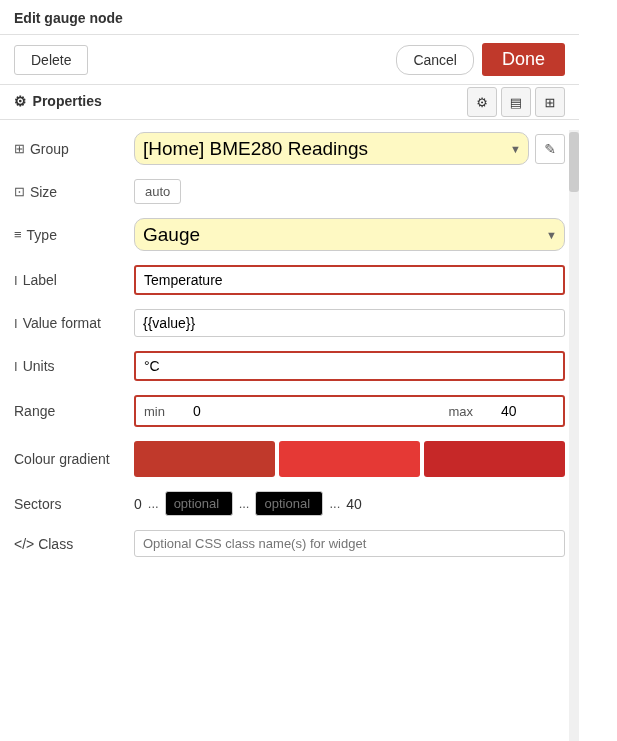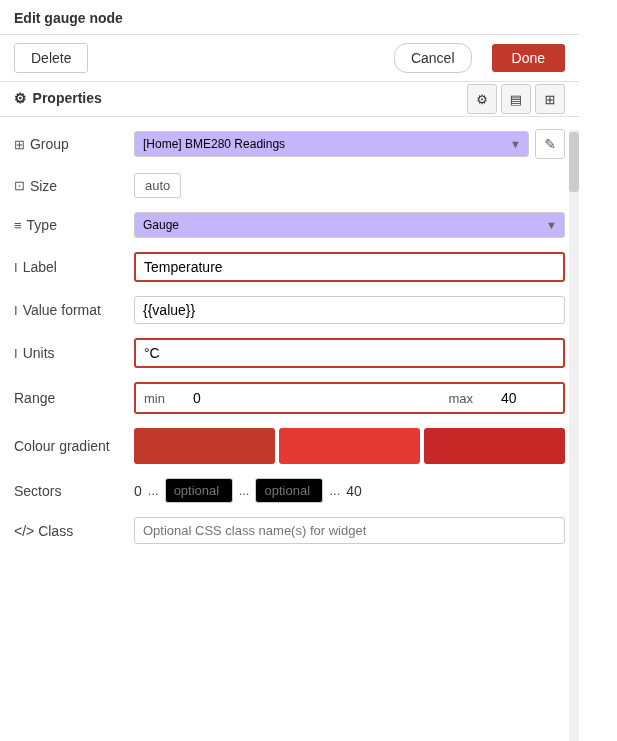--- a/index.html
+++ b/index.html
@@ -17,21 +17,21 @@
       font-weight: bold;
       font-size: 14px;
       border-bottom: 1px solid #e0e0e0;
     }
 
     .action-bar {
       display: flex;
       align-items: center;
       padding: 8px 14px;
       border-bottom: 1px solid #e0e0e0;
-      gap: 20px;
+      gap: 8px;
     }
 
     .btn-delete {
       border: 1px solid #ccc;
       background: #fff;
       padding: 6px 16px;
       border-radius: 3px;
       cursor: pointer;
       font-size: 14px;
       color: #333;
@@ -49,21 +49,21 @@
       color: #333;
     }
 
     .btn-done {
       border: none;
       background: #c0392b;
       color: #fff;
       padding: 6px 20px;
       border-radius: 3px;
       cursor: pointer;
-      font-size: 14px;
+      font-size: 18px;
     }
 
     .tabs-bar {
       display: flex;
       align-items: center;
       border-bottom: 1px solid #e0e0e0;
       padding: 0 14px;
     }
 
     .tab-properties {
@@ -133,24 +133,24 @@
 
     .select-wrapper {
       position: relative;
       flex: 1;
     }
 
     select {
       width: 100%;
       padding: 5px 28px 5px 8px;
       border: 1px solid #ccc;
-      border-radius: 3px;
-      background: #c4b5fd;
+      border-radius: 10px;
+      background: #fef9c3;
       appearance: none;
-      font-size: 12px;
+      font-size: 19px;
       cursor: pointer;
     }
 
     .select-arrow {
       position: absolute;
       right: 8px;
       top: 50%;
       transform: translateY(-50%);
       pointer-events: none;
       font-size: 11px;

